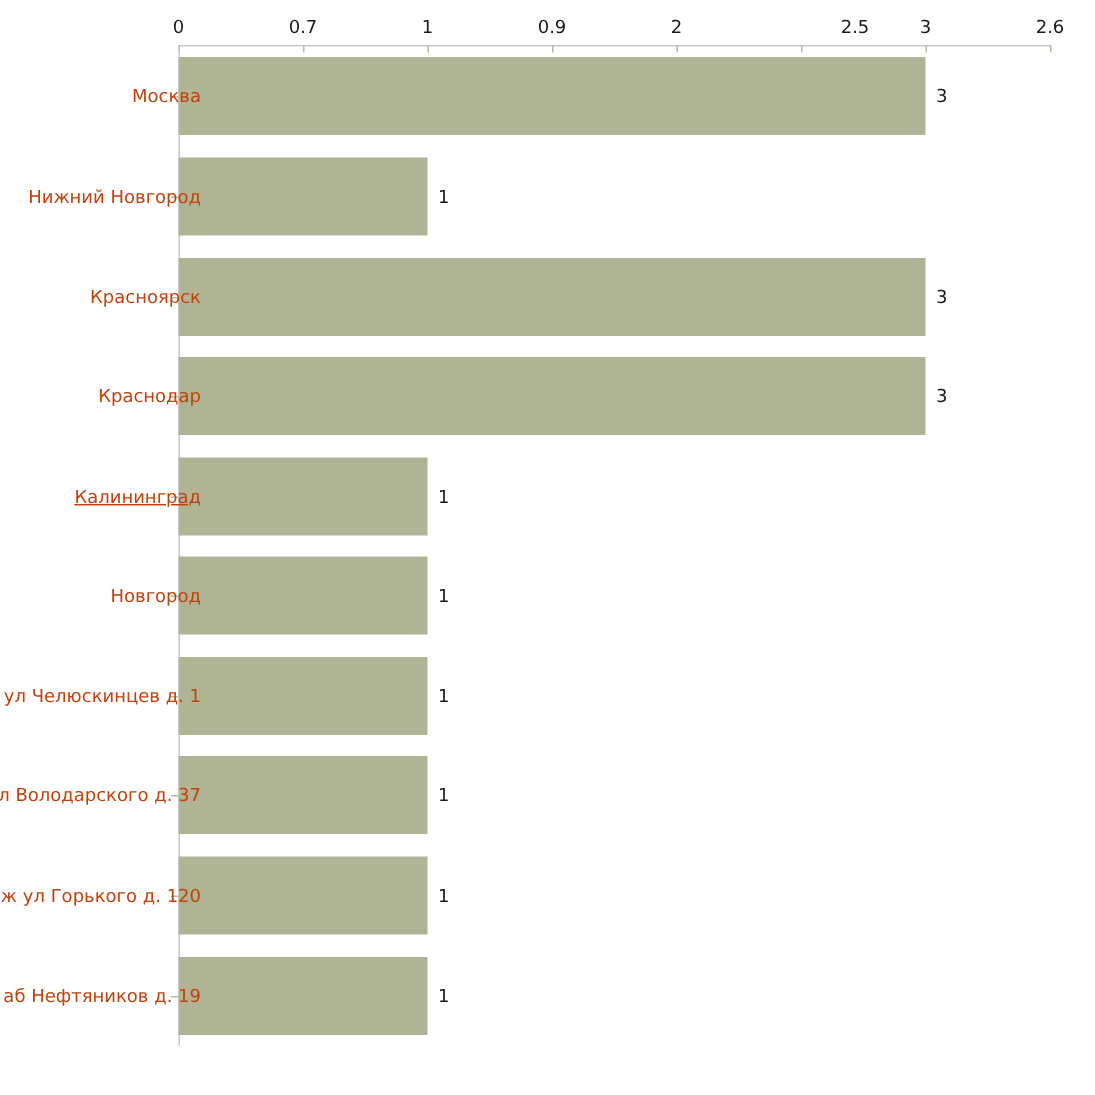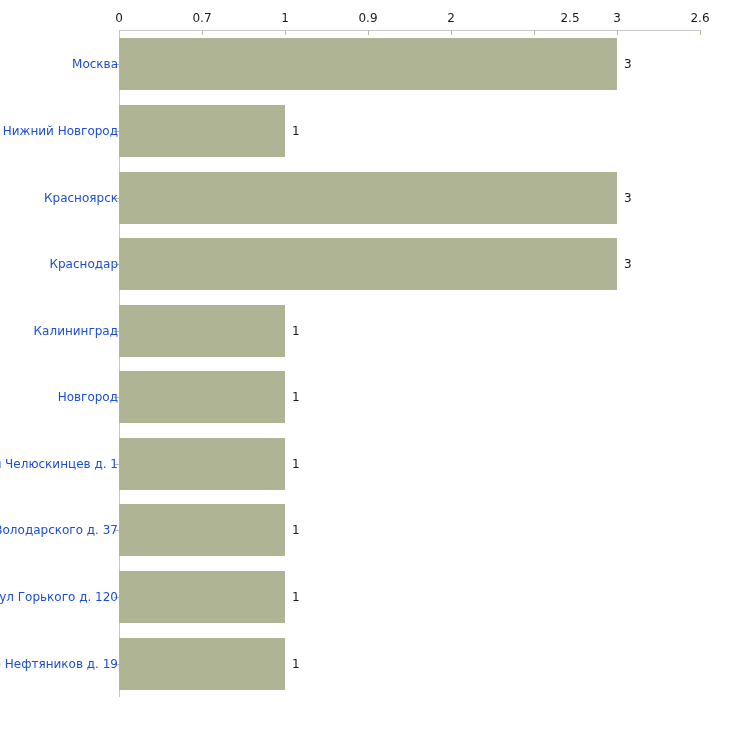--- a/index.html
+++ b/index.html
@@ -66,25 +66,25 @@
   }
   .y-tick {
     position: absolute;
     left: 114px;
     width: 5px;
     height: 1px;
     background: #b8bc9e;
   }
   .y-tick-label {
     position: absolute;
-    right: 612px; 
+    right: 596px; 
     transform: translateY(-50%);
     font-size: 12px;
     line-height: 14px;
-    color: #1d4ed8;
+    color: #c2410c;
     white-space: nowrap;
     text-align: right;
   }
 
   
   #plot-area {
     position: absolute;
     left: 0;
     top: 0;
     width: 730px;
@@ -143,21 +143,21 @@
       <div class="bar-value-label" style="left: 624px; top: 198px;">3</div>
       <div class="y-tick" style="top: 198px;"></div>
       <div class="y-tick-label" style="top: 198px; text-align: right;">Красноярск</div>
       <div class="bar" title="Краснодар: 3" style="left: 119px; top: 238px; width: 498px; height: 52px;"></div>
       <div class="bar-value-label" style="left: 624px; top: 264px;">3</div>
       <div class="y-tick" style="top: 264px;"></div>
       <div class="y-tick-label" style="top: 264px;">Краснодар</div>
       <div class="bar" title="Калининград: 1" style="left: 119px; top: 305px; width: 166px; height: 52px;"></div>
       <div class="bar-value-label" style="left: 292px; top: 331px;">1</div>
       <div class="y-tick" style="top: 331px;"></div>
-      <div class="y-tick-label" style="top: 331px;">Калининград</div>
+      <div class="y-tick-label" style="top: 331px; text-decoration: underline;">Калининград</div>
       <div class="bar" title="Саранск: 1" style="left: 119px; top: 371px; width: 166px; height: 52px;"></div>
       <div class="bar-value-label" style="left: 292px; top: 397px;">1</div>
       <div class="y-tick" style="top: 397px;"></div>
       <div class="y-tick-label" style="top: 397px;">Новгород</div>
       <div class="bar" title="ул Челюскинцев д. 1: 1" style="left: 119px; top: 438px; width: 166px; height: 52px;"></div>
       <div class="bar-value-label" style="left: 292px; top: 464px;">1</div>
       <div class="y-tick" style="top: 464px;"></div>
       <div class="y-tick-label" style="top: 464px;">ул Челюскинцев д. 1</div>
       <div class="bar" title="л Володарского д. 37: 1" style="left: 119px; top: 504px; width: 166px; height: 52px;"></div>
       <div class="bar-value-label" style="left: 292px; top: 530px;">1</div>

